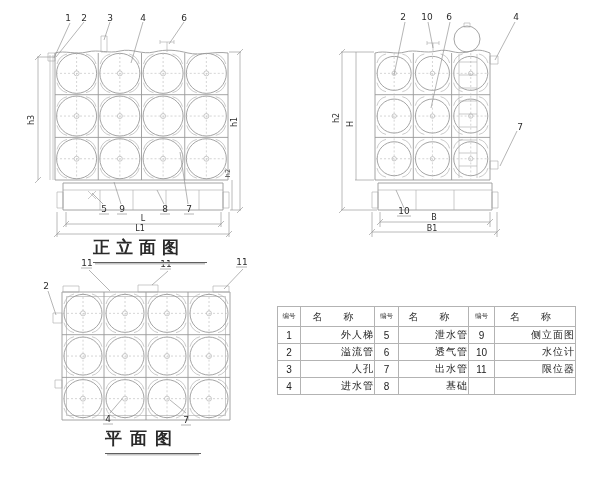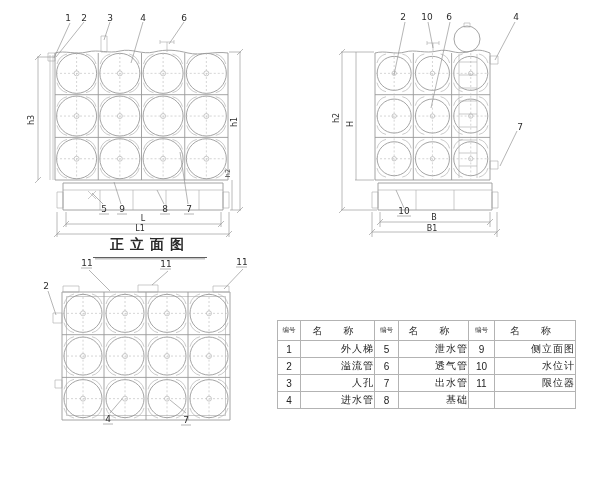--- a/index.html
+++ b/index.html
@@ -8,24 +8,24 @@
   svg{position:absolute;left:0;top:0;}
   svg *{vector-effect:non-scaling-stroke;}
   .outline{stroke:#9a9a9a;stroke-width:0.9;fill:none;}
   .thin{stroke:#a8a8a8;stroke-width:0.6;fill:none;}
   .dash{stroke:#b2b2b2;stroke-width:0.55;fill:none;stroke-dasharray:2 2;}
   .dl{stroke:#969696;stroke-width:0.65;fill:none;}
   .ld{stroke:#8d8d8d;stroke-width:0.65;fill:none;}
   .co{font-family:"DejaVu Sans",sans-serif;font-size:9px;fill:#2c2c2c;text-anchor:middle;}
   .dim{font-family:"DejaVu Sans",sans-serif;font-size:8px;fill:#2c2c2c;text-anchor:middle;}
   .dim-sm{font-family:"DejaVu Sans",sans-serif;font-size:6.5px;fill:#3a3a3a;text-anchor:middle;}
-  .view-label{position:absolute;text-align:center;font-size:14px;font-weight:bold;
+  .view-label{position:absolute;font-size:17px;font-weight:bold;
       color:#2a2a2a;letter-spacing:6px;padding-bottom:3px;border-bottom:1.5px solid #5f5f5f;
       box-shadow:0 3.5px 0 -2px #c4c4c4;}
-  .parts{position:absolute;left:277px;top:320px;width:298px;border-collapse:collapse;
+  .parts{position:absolute;left:277px;top:306px;width:298px;border-collapse:collapse;
       table-layout:fixed;font-size:10px;color:#222;}
   .parts td{border:1px solid #b3b3b3;text-align:center;padding:0;overflow:hidden;
       white-space:nowrap;height:16px;}
   .parts tr.hdr td{height:19px;color:#333;}
   .parts td.no-h{font-size:6.5px;letter-spacing:0;color:#444;}
   .parts td.nm-h{letter-spacing:9px;font-weight:normal;}
   .parts td.nm{letter-spacing:1px;text-align:right;}
 </style>
 </head>
 <body>
@@ -203,20 +203,21 @@
       <text class="co" x="166" y="267">11</text>
       <text class="co" x="242" y="265">11</text>
       <text class="co" x="46" y="289">2</text>
       <text class="co" x="108" y="422">4</text>
       <text class="co" x="186" y="423">7</text>
     </g>
   </g>
 </svg>
 
 <div class="view-label" style="left:93px;top:236px;width:114px;">正立面图</div>
+<div class="view-label" style="left:105px;top:427px;width:96px;letter-spacing:8px;">平面图</div>
 
 <table class="parts">
   <colgroup>
     <col style="width:23px">
         <col style="width:74px">
         <col style="width:24px">
     <col style="width:70px">
         <col style="width:26px">
         <col style="width:81px">
   </colgroup>

